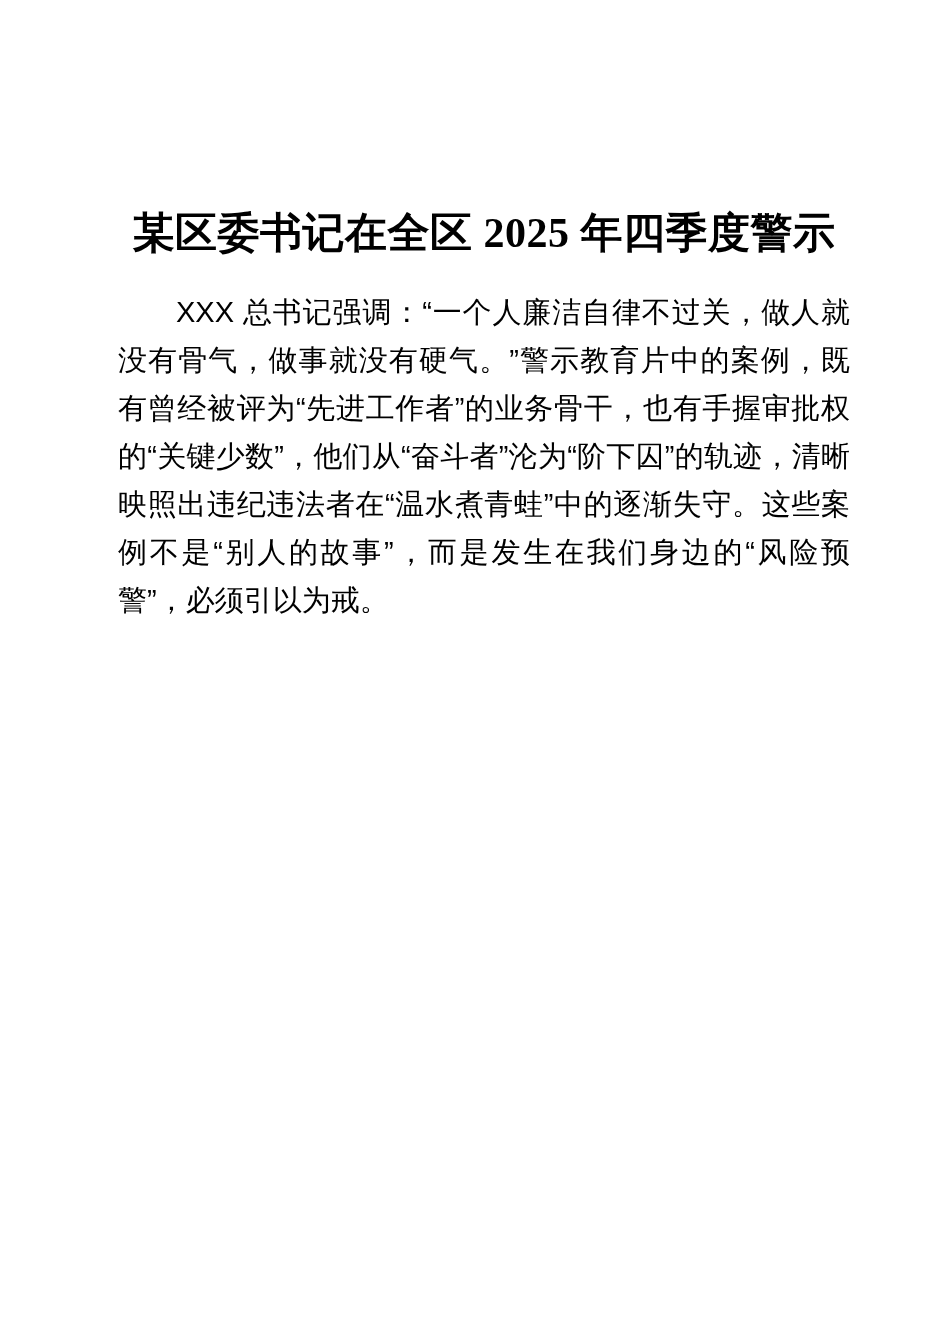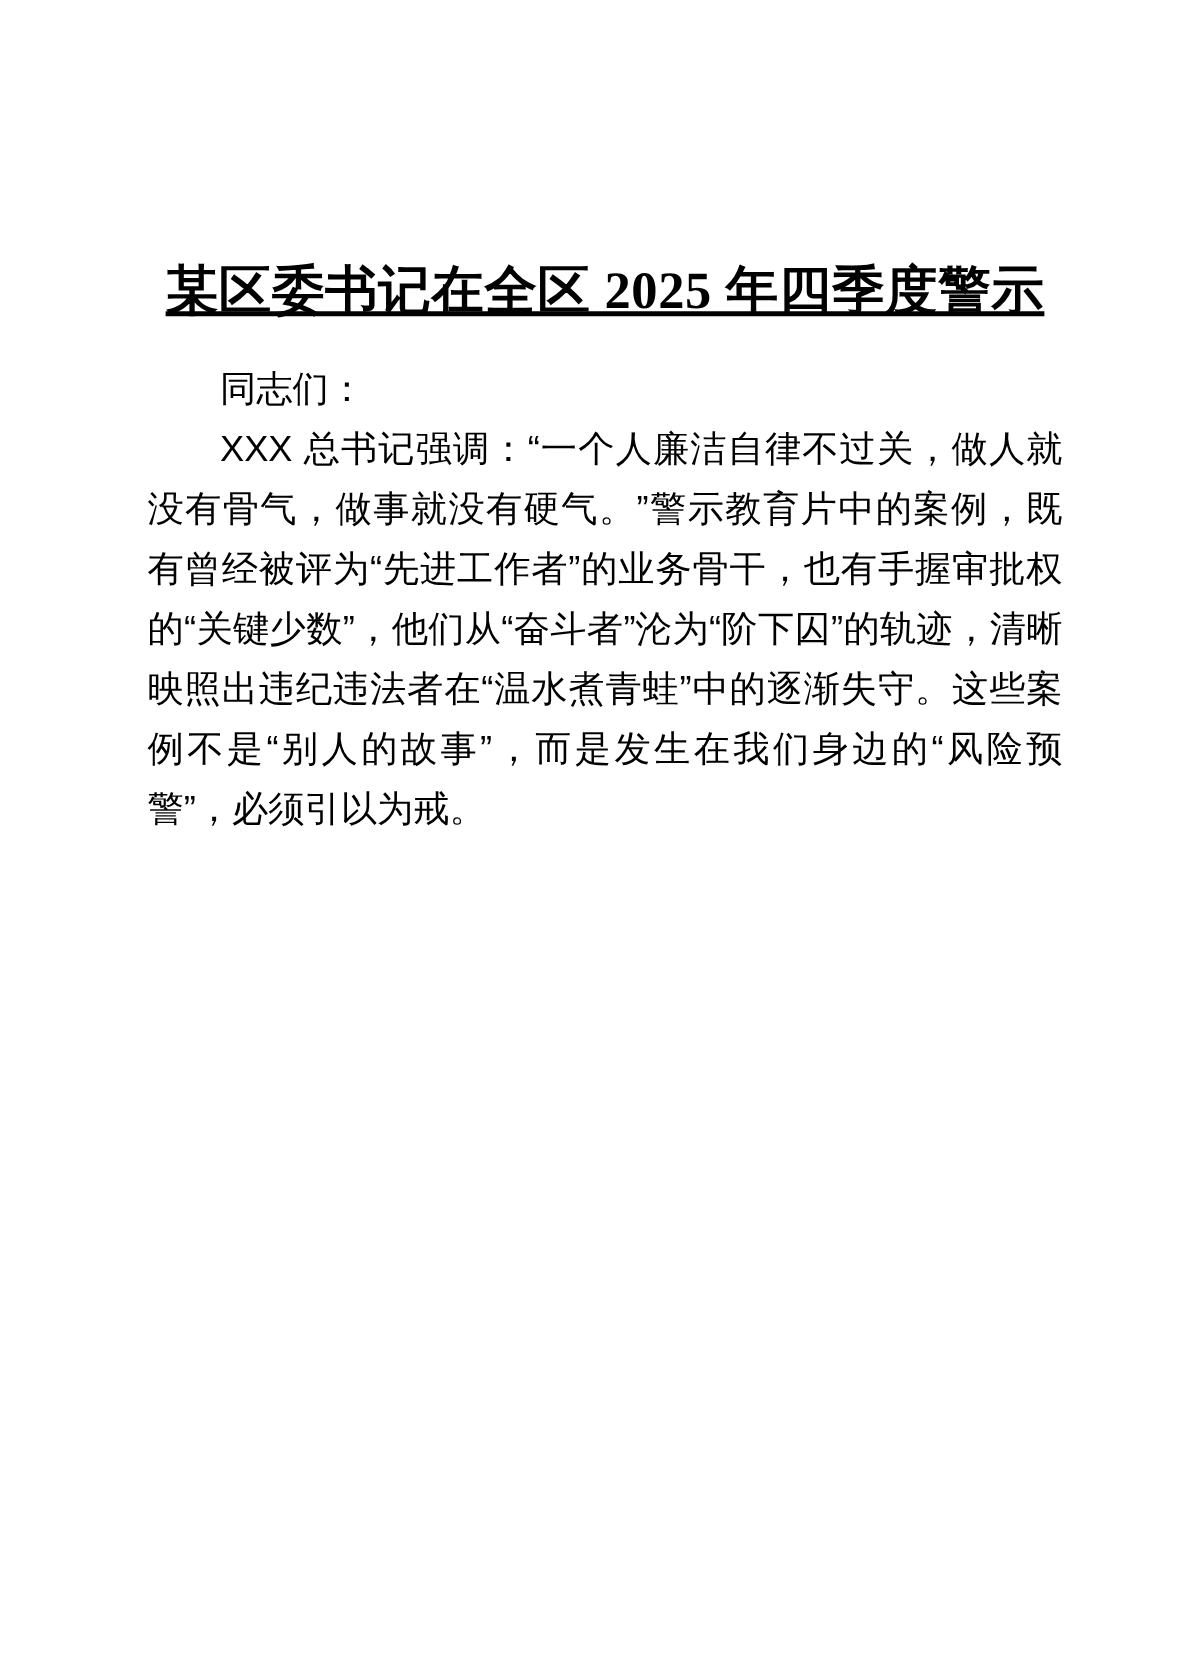--- a/index.html
+++ b/index.html
@@ -21,21 +21,20 @@
   .doc-title {
     font-family: "Liberation Serif", serif;
     font-weight: 700;
     font-size: 42px;
     line-height: 54px;
     text-align: center;
     letter-spacing: 0.5px;
   }
   .doc-title .title-line {
     display: block;
-    text-decoration: underline;
   }
   .doc-body {
     font-size: 29px;
     line-height: 48px;
     text-align: justify;
   }
   p.para {
     margin: 0;
     padding: 0;
     text-indent: 2em;
@@ -53,21 +52,20 @@
 <body>
 
 <div class="page">
 
   <h1 class="doc-title">
     <span class="title-line">某区委书记在全区 2025 年四季度警示</span>
   </h1>
 
   <div class="doc-body">
 
-    <p class="para">同志们：</p>
 
 
 
     <p class="para">XXX 总书记强调：“一个人廉洁自律不过关，做人就没有骨气，做事就没有硬气。”警示教育片中的案例，既有曾经被评为“先进工作者”的业务骨干，也有手握审批权的“关键少数”，他们从“奋斗者”沦为“阶下囚”的轨迹，清晰映照出违纪违法者在“温水煮青蛙”中的逐渐失守。这些案例不是“别人的故事”，而是发生在我们身边的“风险预警”，必须引以为戒。</p>
 
   </div>
 
 </div>
 
 </body></html>

